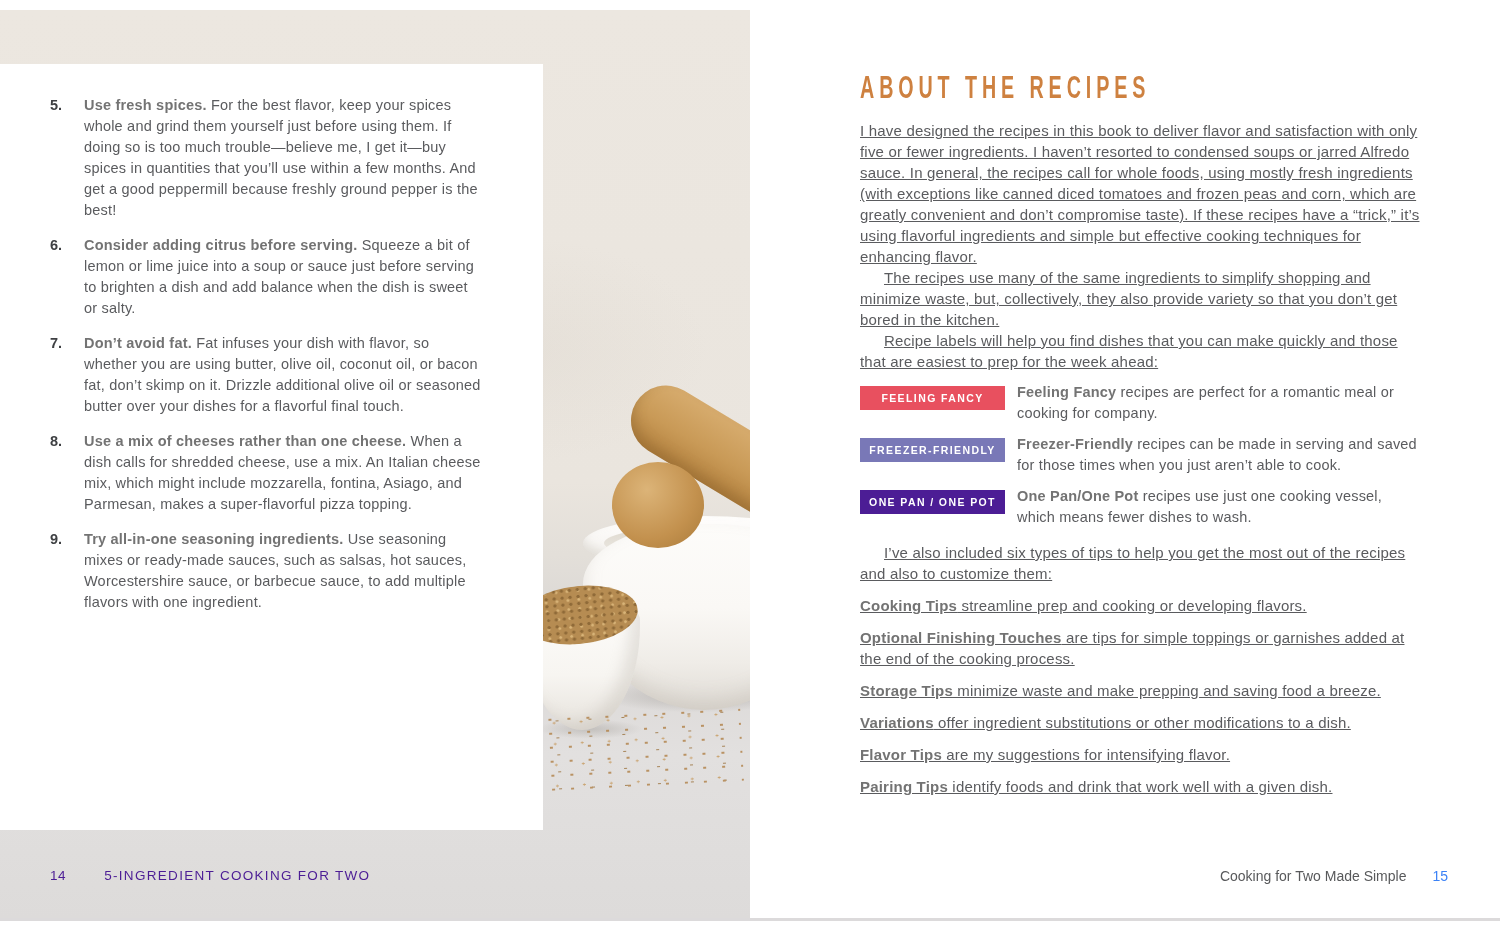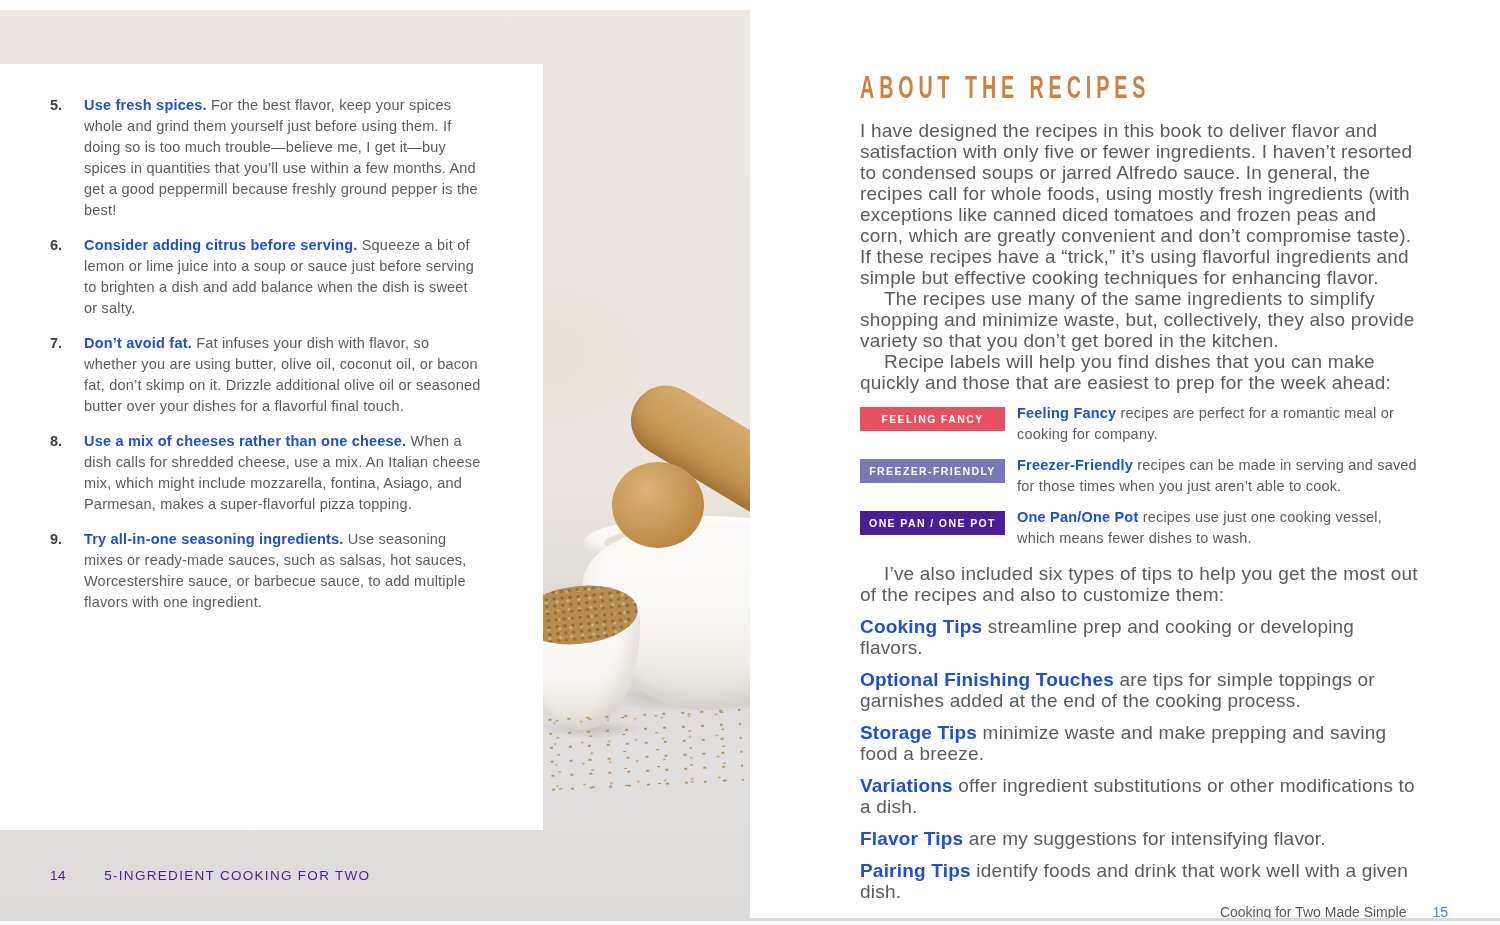--- a/index.html
+++ b/index.html
@@ -51,42 +51,42 @@
   .bowl-shadow { position:absolute; left:520px; top:706px; width:140px; height:26px; border-radius:50%;
     background:radial-gradient(closest-side, rgba(140,135,128,.35), transparent 75%); }
   .seeds-scatter { position:absolute; left:542px; top:698px; width:200px; height:78px; transform:rotate(-3deg);
     background-image:radial-gradient(#b3854e 1.4px, transparent 2px), radial-gradient(#c79c62 1.1px, transparent 1.6px), radial-gradient(#9c7440 1px, transparent 1.5px);
     background-size:19px 14px, 27px 21px, 33px 17px; opacity:.85; }
 
   .content-box { position:absolute; left:0; top:64px; width:543px; height:766px; background:#ffffff; padding:31px 40px 0 50px; }
   .tip-item { display:flex; margin-bottom:14px; }
   .tip-num { width:34px; flex:none; font-weight:bold; color:#3e4043; font-size:14.5px; line-height:21px; }
   .tip-body { width:398px; font-size:14.5px; line-height:21px; color:#5a5b5e; letter-spacing:.2px; }
-  .lead { font-weight:bold; color:#1d4ed8; }
+  .lead { font-weight:bold; color:#737373; }
 
   .footer-left { position:absolute; left:50px; top:868px; display:flex; align-items:baseline; z-index:3;
     color:#4c1d95; font-size:13.5px; letter-spacing:.6px; }
   .footer-left .book-title { margin-left:38px; letter-spacing:1.3px; }
 
   
   .page-right { position:absolute; left:750px; top:0; width:750px; height:741px; background:#ffffff; }
   .right-col { position:absolute; left:110px; top:70px; width:560px; }
   .recipes-title { font-size:24px; font-weight:bold; color:#ce8140; letter-spacing:6px; white-space:nowrap;
     transform:scale(.82,1.28); transform-origin:left top; margin-bottom:22px; }
-  .body-p { font-size:19px; line-height:21px; color:#5a5b5e; letter-spacing:.2px; }
+  .body-p { font-size:15px; line-height:21px; color:#5a5b5e; letter-spacing:.2px;text-decoration:underline; }
   .indent { text-indent:24px; }
   .labels-block { margin-top:10px; }
   .label-row { display:flex; align-items:flex-start; margin-bottom:10px; }
   .badge { flex:none; width:145px; height:24px; margin-top:4px; display:flex; align-items:center; justify-content:center;
     color:#ffffff; font-size:10.5px; font-weight:bold; letter-spacing:1.4px; white-space:nowrap; }
   .label-desc { margin-left:12px; font-size:14.5px; line-height:21px; color:#5a5b5e; letter-spacing:.2px; }
   .tips-intro { margin-top:14px; }
   .tip-type { margin-top:11px; }
   .footer-right { position:absolute; right:52px; top:868px; display:flex; align-items:baseline;
-    font-size:14px; color:#58595b;margin-top:36px; }
+    font-size:14px; color:#58595b; }
   .footer-right .page-num { margin-left:26px; color:#3b82f6; }
 
   .bottom-edge { position:absolute; left:0; top:918px; width:1500px; height:3px; background:#dcdadb; }
 </style>
 </head>
 <body>
 
 <div class="spread">
 
   <div class="page-left">

